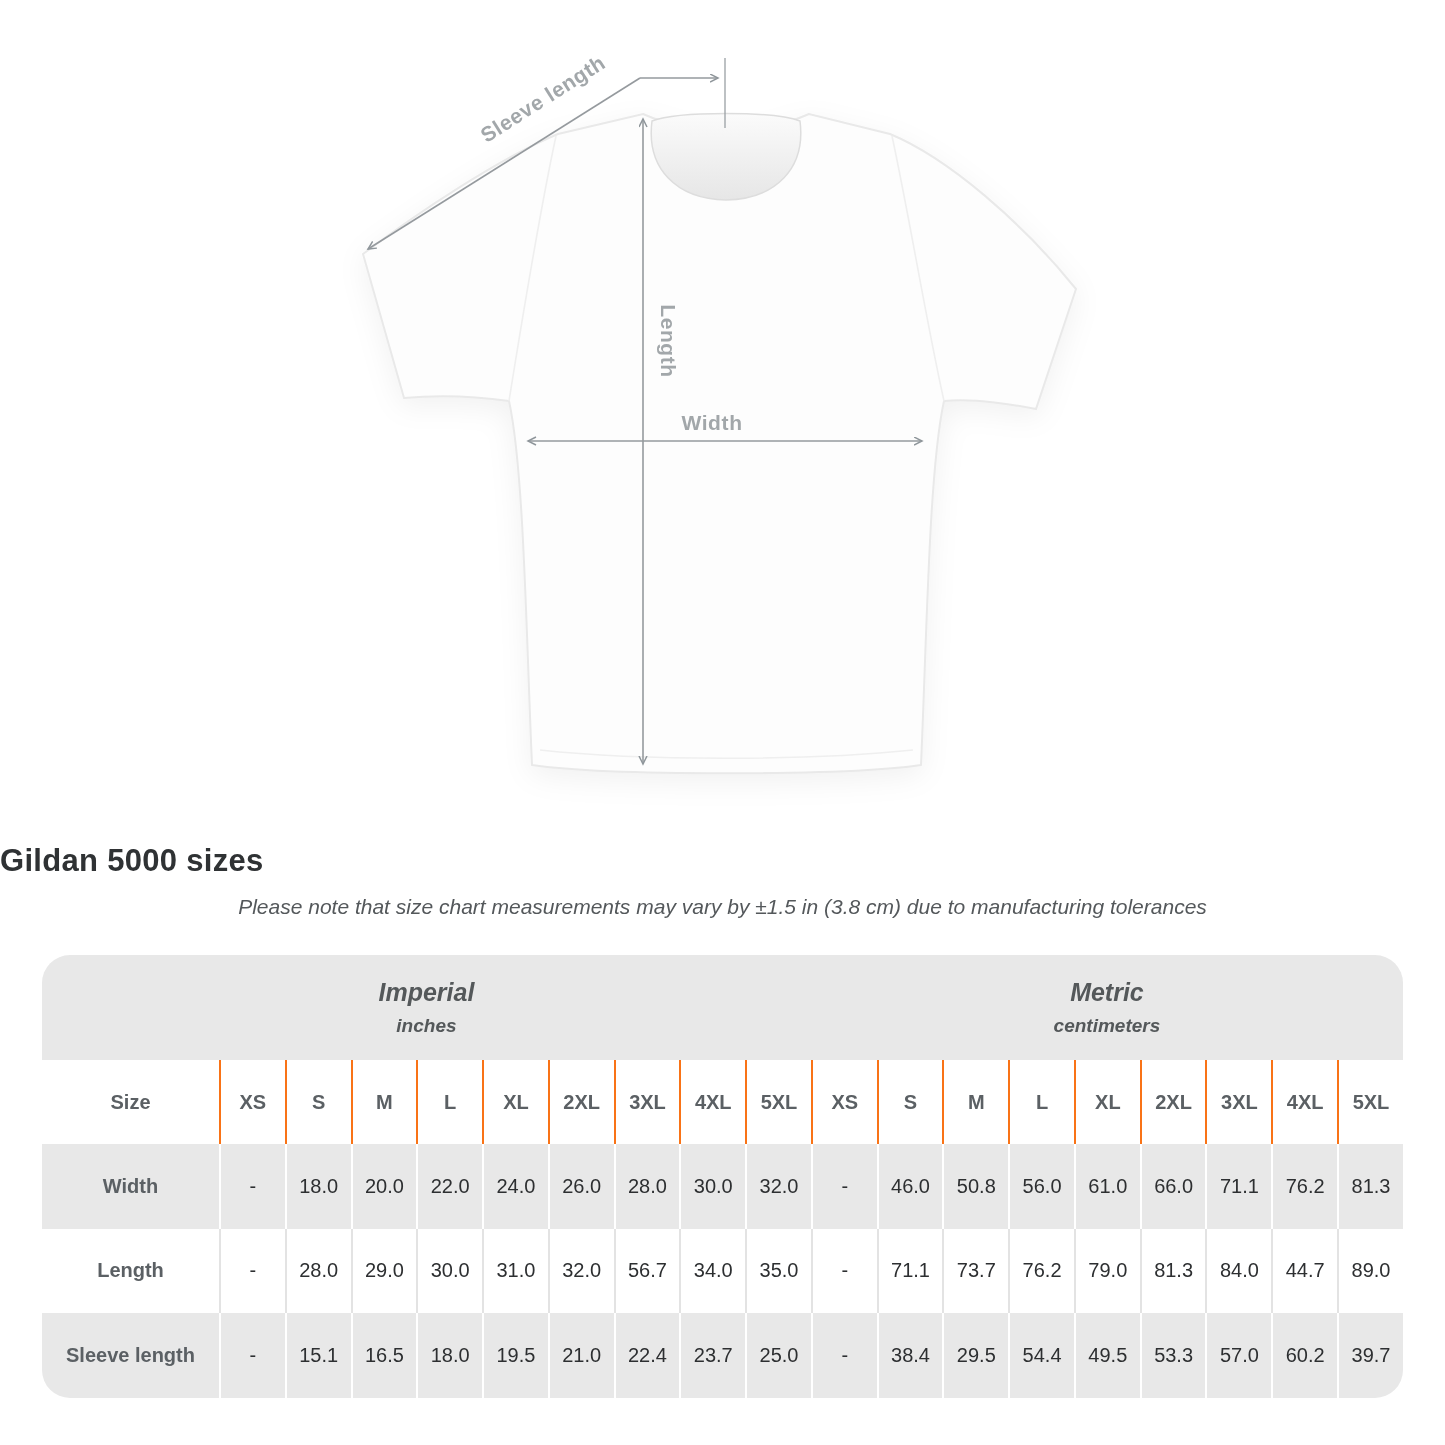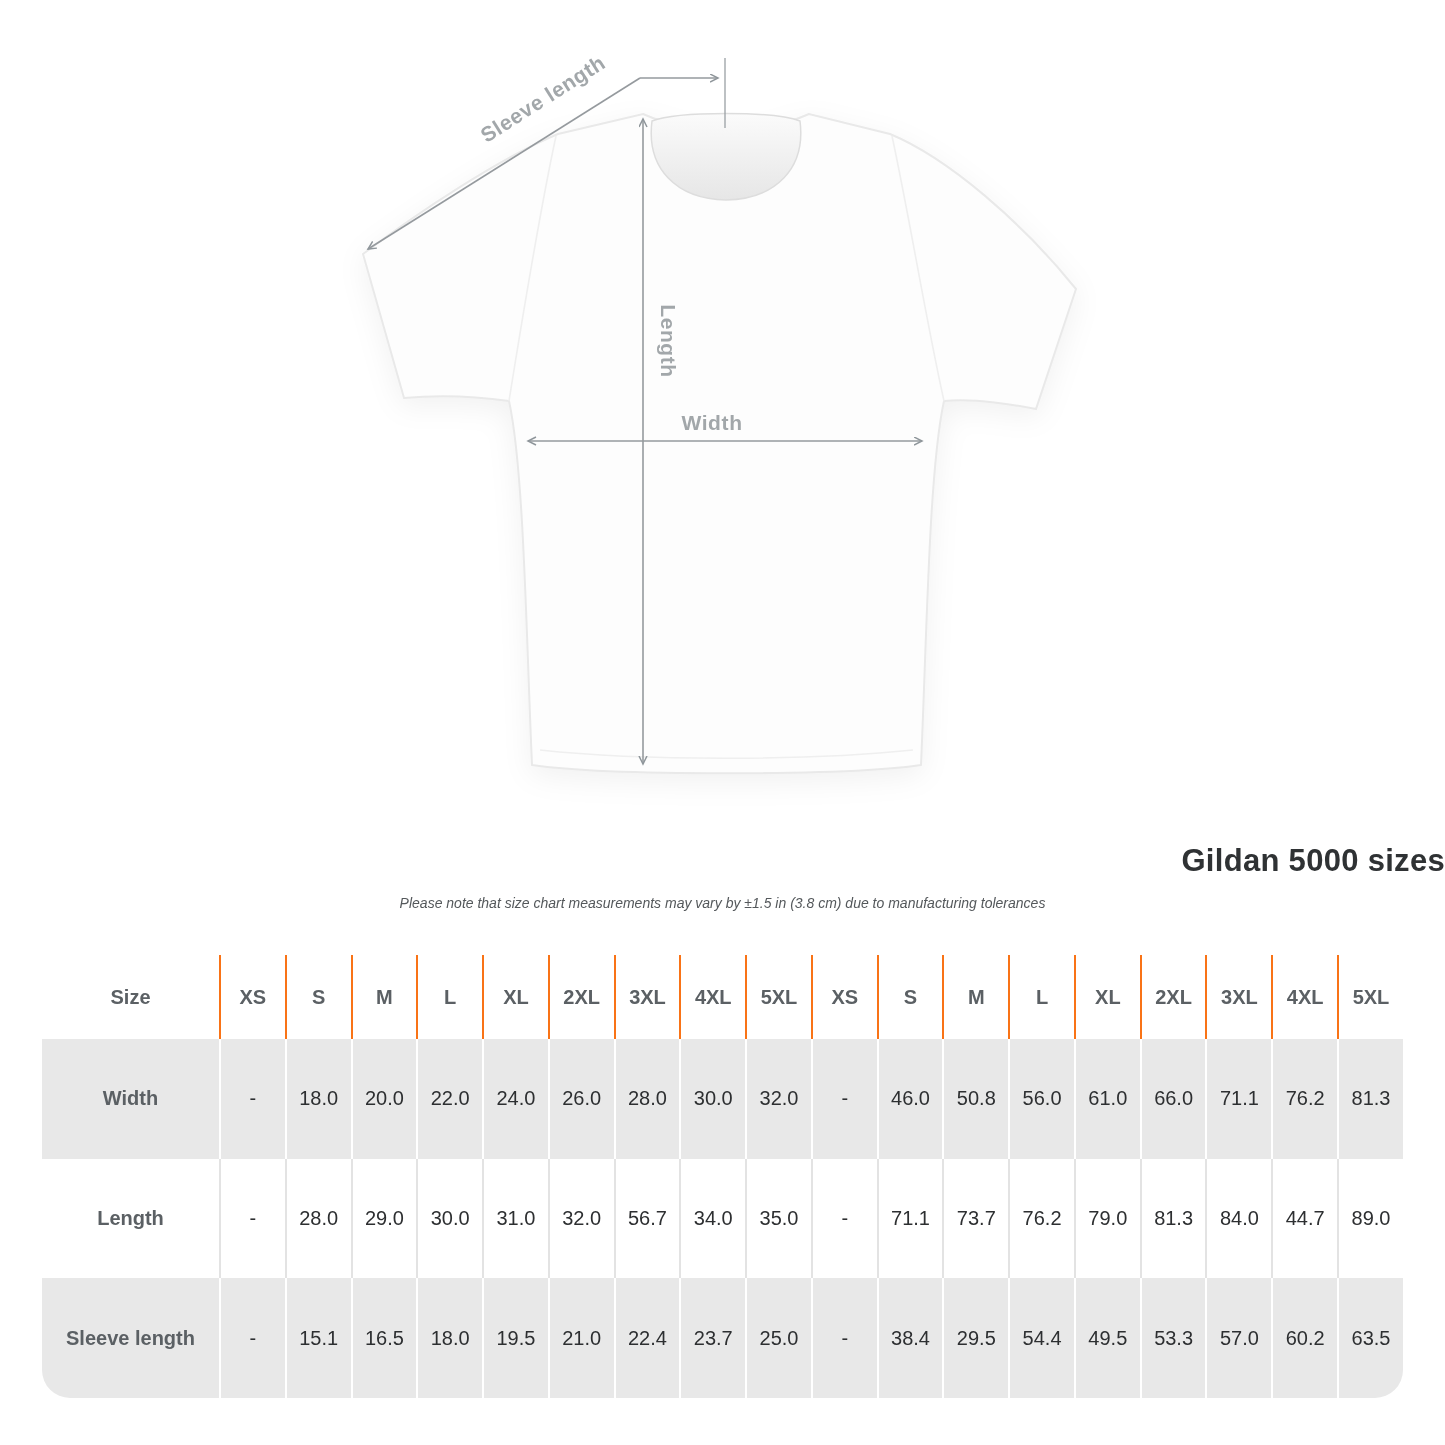--- a/index.html
+++ b/index.html
@@ -21,26 +21,26 @@
   .dim-label {
     position:absolute; font-weight:bold; font-size:21px; color:#a2a7aa;
     letter-spacing:0.6px; white-space:nowrap;
   }
   #lbl-sleeve { left:543px; top:99px;  transform:translate(-50%,-50%) rotate(-32.5deg); }
   #lbl-length { left:668px; top:341px; transform:translate(-50%,-50%) rotate(90deg); }
   #lbl-width  { left:712px; top:423px; transform:translate(-50%,-50%); }
 
   
   .chart-title {
-    position:absolute; left:0; right:0; top:843px; text-align:right;
+    position:absolute; left:0; right:0; top:843px; text-align:left;
     font-size:31px; font-weight:bold; color:#2f3234; letter-spacing:0.3px;
   }
   .chart-subtitle {
     position:absolute; left:0; right:0; top:895px; text-align:center;
-    font-style:italic; font-size:14px; color:#54585b;
+    font-style:italic; font-size:21px; color:#54585b;
   }
 
   
   .table-wrap {
     position:absolute; left:42px; top:955px; width:1361px; height:443px;
     border-radius:28px; overflow:hidden; background:#ffffff;
   }
   table { width:100%; height:100%; border-collapse:separate; border-spacing:0;
           table-layout:fixed; }
   col.c-label { width:177px; }
@@ -138,20 +138,30 @@
           <col>
           <col>
           <col>
           <col>
           <col>
           <col>
           <col>
           <col>
         </colgroup>
       <thead>
+        <tr class="units-row">
+          <th colspan="10">
+            <div class="unit-name">Imperial</div>
+            <div class="unit-sub">inches</div>
+          </th>
+          <th colspan="9">
+            <div class="unit-name">Metric</div>
+            <div class="unit-sub">centimeters</div>
+          </th>
+        </tr>
         <tr class="sizes-row">
           <th>Size</th>
         <th>XS</th>
             <th>S</th>
             <th>M</th>
             <th>L</th>
             <th>XL</th>
             <th>2XL</th>
             <th>3XL</th>
             <th>4XL</th>
@@ -222,19 +232,19 @@
             <td>23.7</td>
             <td>25.0</td>
             <td>-</td>
             <td>38.4</td>
             <td>29.5</td>
             <td>54.4</td>
             <td>49.5</td>
             <td>53.3</td>
             <td>57.0</td>
             <td>60.2</td>
-            <td>63.5</td>
+            <td>39.7</td>
           </tr>
         </tbody>
     </table>
   </div>
 
 </div>
 
 </body></html>

